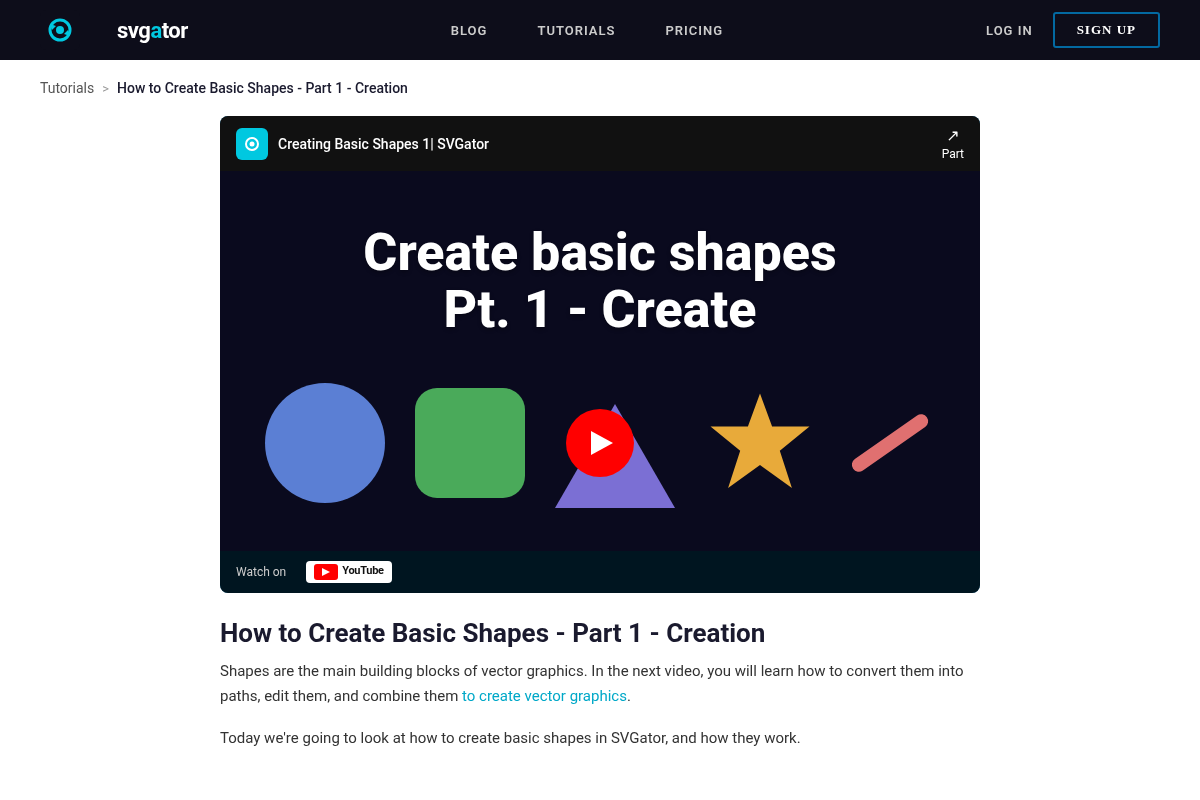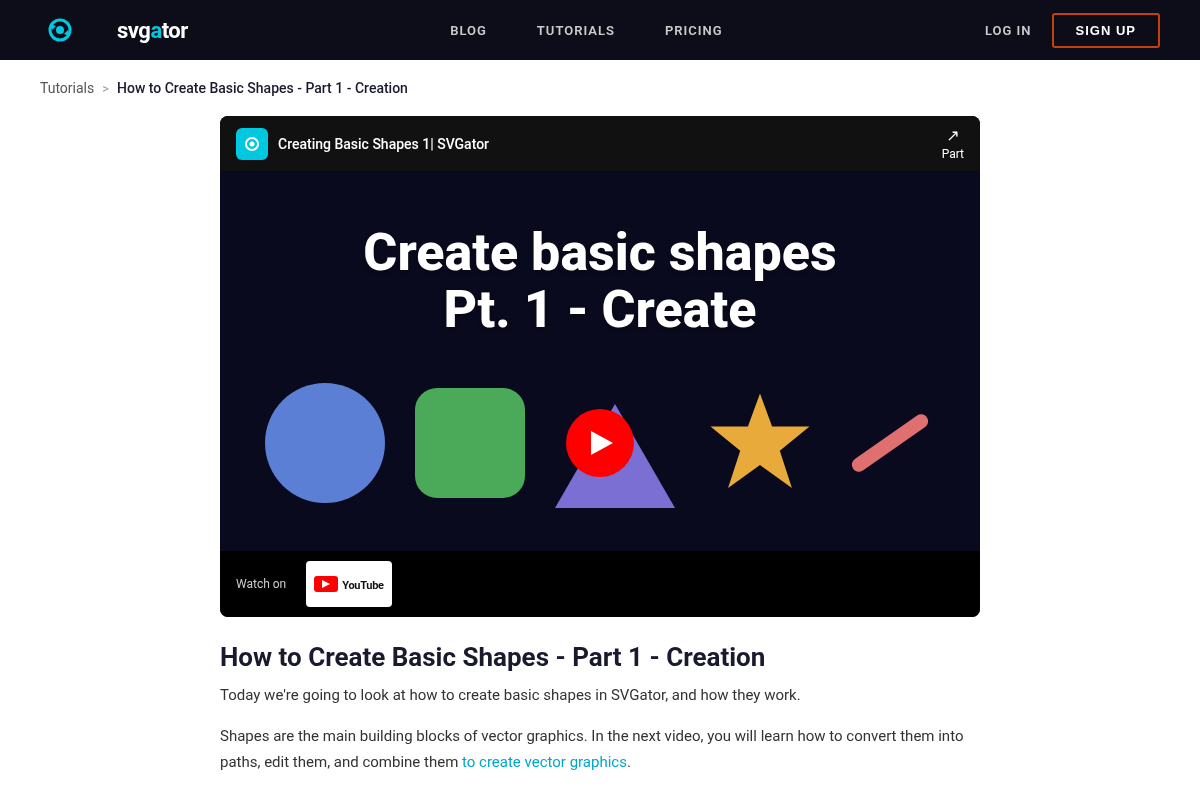--- a/index.html
+++ b/index.html
@@ -67,30 +67,31 @@
     .login-link {
       color: #ccc;
       text-decoration: none;
       font-size: 13px;
       font-weight: 600;
       letter-spacing: 1px;
       text-transform: uppercase;
     }
 
     .signup-btn {
-      border: 2px solid #c2410c;
+      border: 2px solid #0369a1;
       color: #fff;
       background: transparent;
       padding: 8px 22px;
       font-size: 13px;
       font-weight: 700;
       letter-spacing: 1px;
       text-transform: uppercase;
       cursor: pointer;
       border-radius: 3px;
+      font-family: Liberation Serif, serif;
     }
 
     
     .breadcrumb {
       padding: 20px 40px;
       display: flex;
       align-items: center;
       gap: 8px;
       font-size: 14px;
     }
@@ -115,21 +116,21 @@
       max-width: 840px;
       margin: 0 auto;
       padding: 0 40px 60px;
     }
 
     
     .video-container {
       width: 100%;
       border-radius: 8px;
       overflow: hidden;
-      background: #000000;
+      background: #0369a1;
       position: relative;
       margin-bottom: 24px;
     }
 
     .video-top-bar {
       display: flex;
       align-items: center;
       justify-content: space-between;
       padding: 10px 16px;
       background: #111;
@@ -308,25 +309,25 @@
       gap: 20px;
     }
 
     .watch-on {
       color: #ccc;
       font-size: 12px;
     }
 
     .yt-logo-bottom {
       display: flex;
-      align-items: flex-end;
+      align-items: flex-start;
       gap: 4px;
       background: #fff;
       border-radius: 4px;
-      padding: 15px 8px;
+      padding: 3px 8px;
     }
 
     .yt-logo-bottom .yt-red-box {
       width: 24px;
       height: 16px;
       background: #ff0000;
       border-radius: 3px;
       display: flex;
       align-items: center;
       justify-content: center;
@@ -466,20 +467,20 @@
         <div class="yt-red-box"></div>
         <span>YouTube</span>
       </div>
     </div>
   </div>
 
   <div class="article-content">
     <h2 class="article-title">How to Create Basic Shapes - Part 1 - Creation</h2>
 
     <div class="article-body">
-      <p>Today we're going to look at how to create basic shapes in SVGator, and how they work.</p>
       <p>
         <span>Shapes are the main building blocks of vector graphics. In the next video, you will learn how to convert them into paths, edit them, and combine them </span><a href="#">to create vector graphics</a><span>.</span>
       </p>
+      <p>Today we're going to look at how to create basic shapes in SVGator, and how they work.</p>
     </div>
   </div>
 
 </div>
 
 </body></html>

